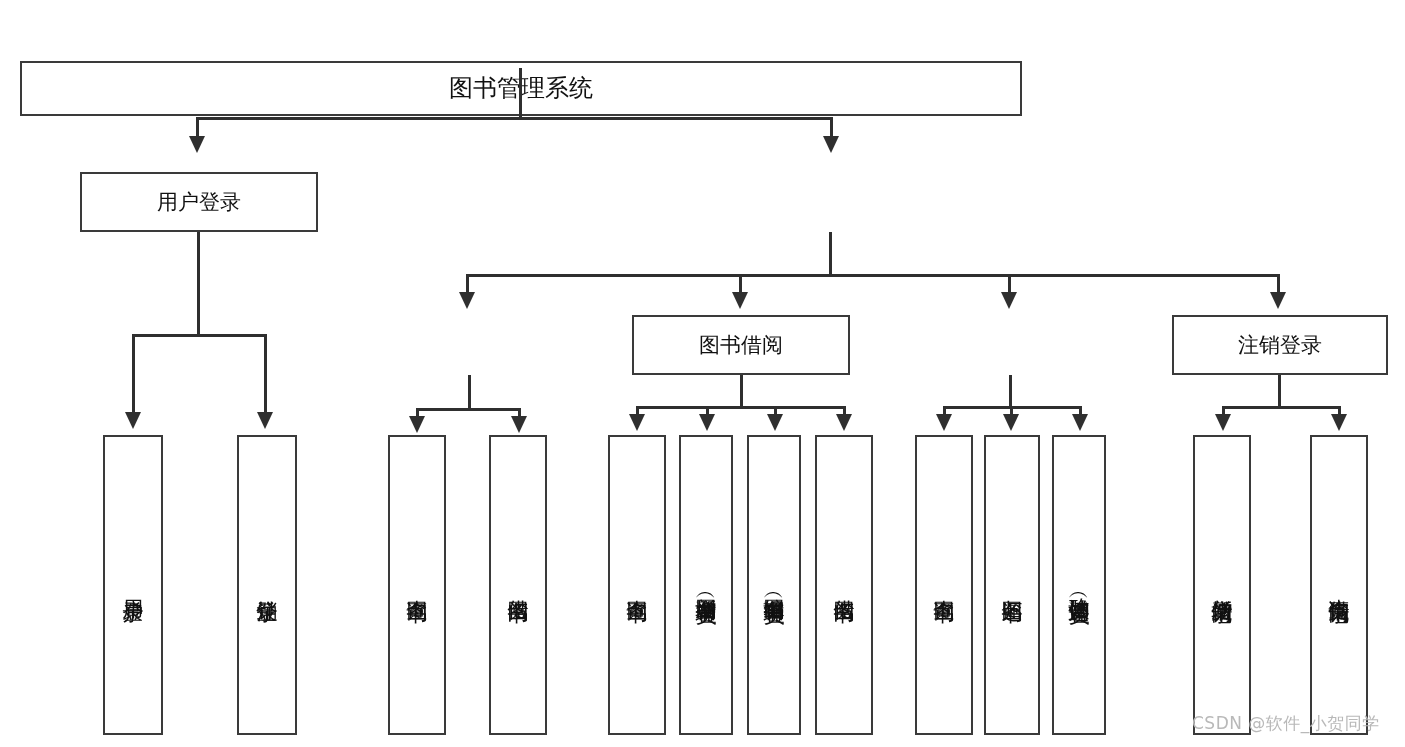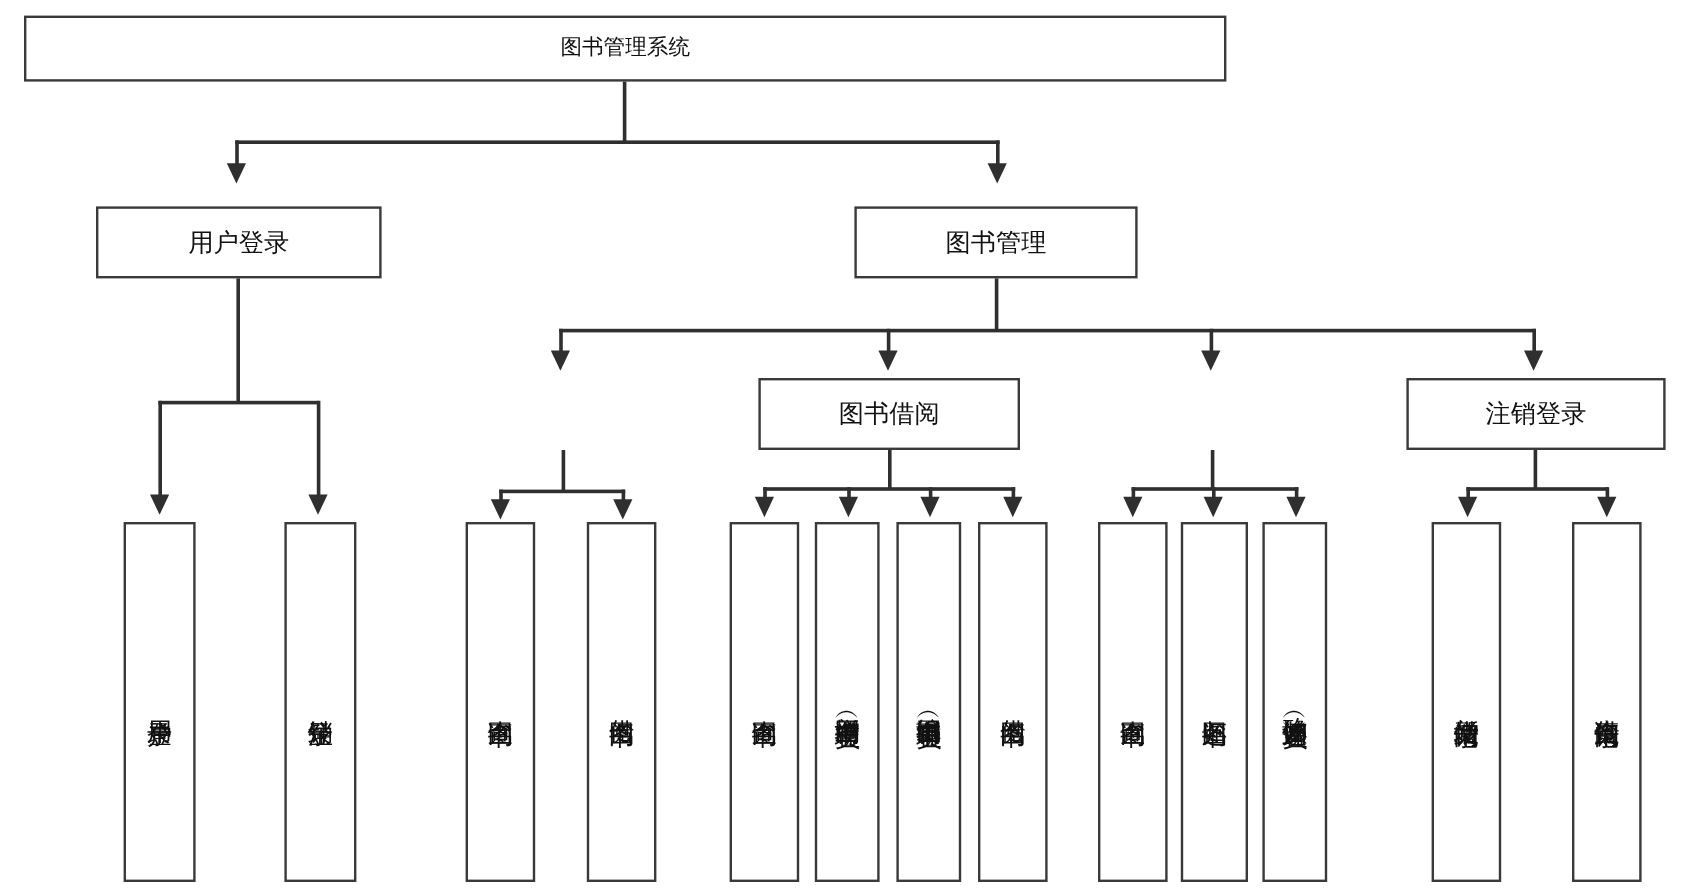--- a/index.html
+++ b/index.html
@@ -21,21 +21,21 @@
     box-sizing:border-box;
     border:2px solid #3a3a3a;
     background:#ffffff;
     display:flex;
     align-items:center;
     justify-content:center;
     text-align:center;
     line-height:1.15;
     color:#111111;
   }
-  .node.root{ font-size:18px; }
+  .node.root{ font-size:24px;margin-top:48px; }
   .node.lvl2{ font-size:21px; }
   .node.lvl3{ font-size:21px; }
   .node.leaf{
     font-size:21px;
     writing-mode:vertical-rl;
     text-orientation:upright;
     align-items:center;
     justify-content:center;
     letter-spacing:1px;
     padding:6px 0;
@@ -84,23 +84,20 @@
   <div class="edge hline" style="left:196px;top:117px;width:637px;"></div>
   <div class="edge vline" style="left:196px;top:117px;height:22px;"></div>
   <div class="arrow" style="left:189px;top:136px;"></div>
   <div class="edge vline" style="left:830px;top:117px;height:22px;"></div>
   <div class="arrow" style="left:823px;top:136px;"></div>
 
   <div class="node lvl2" style="left:80px;top:172px;width:238px;height:60px;">
     <span class="lbl">用户登录</span>
   </div>
 
-  <div class="node lvl2" style="left:712px;top:172px;width:236px;height:60px;">
-    <span class="lbl">图书管理</span>
-  </div>
 
   <div class="edge vline" style="left:197px;top:232px;height:104px;"></div>
   <div class="edge hline" style="left:132px;top:334px;width:134px;"></div>
   <div class="edge vline" style="left:132px;top:334px;height:80px;"></div>
   <div class="arrow" style="left:125px;top:412px;"></div>
   <div class="edge vline" style="left:264px;top:334px;height:80px;"></div>
   <div class="arrow" style="left:257px;top:412px;"></div>
 
   <div class="edge vline" style="left:829px;top:232px;height:44px;"></div>
   <div class="edge hline" style="left:466px;top:274px;width:814px;"></div>
@@ -191,14 +188,15 @@
     <span class="lbl">确认归还（管理员）</span>
   </div>
 
   <div class="node leaf" style="left:1193px;top:435px;width:58px;height:300px;">
     <span class="lbl">新增借阅记录</span>
   </div>
   <div class="node leaf" style="left:1310px;top:435px;width:58px;height:300px;">
     <span class="lbl">查询借阅记录</span>
   </div>
 
+  <div class="watermark" style="left:1192px;top:712px;">CSDN @软件_小贺同学</div>
 
 </div>
 
 </body></html>

